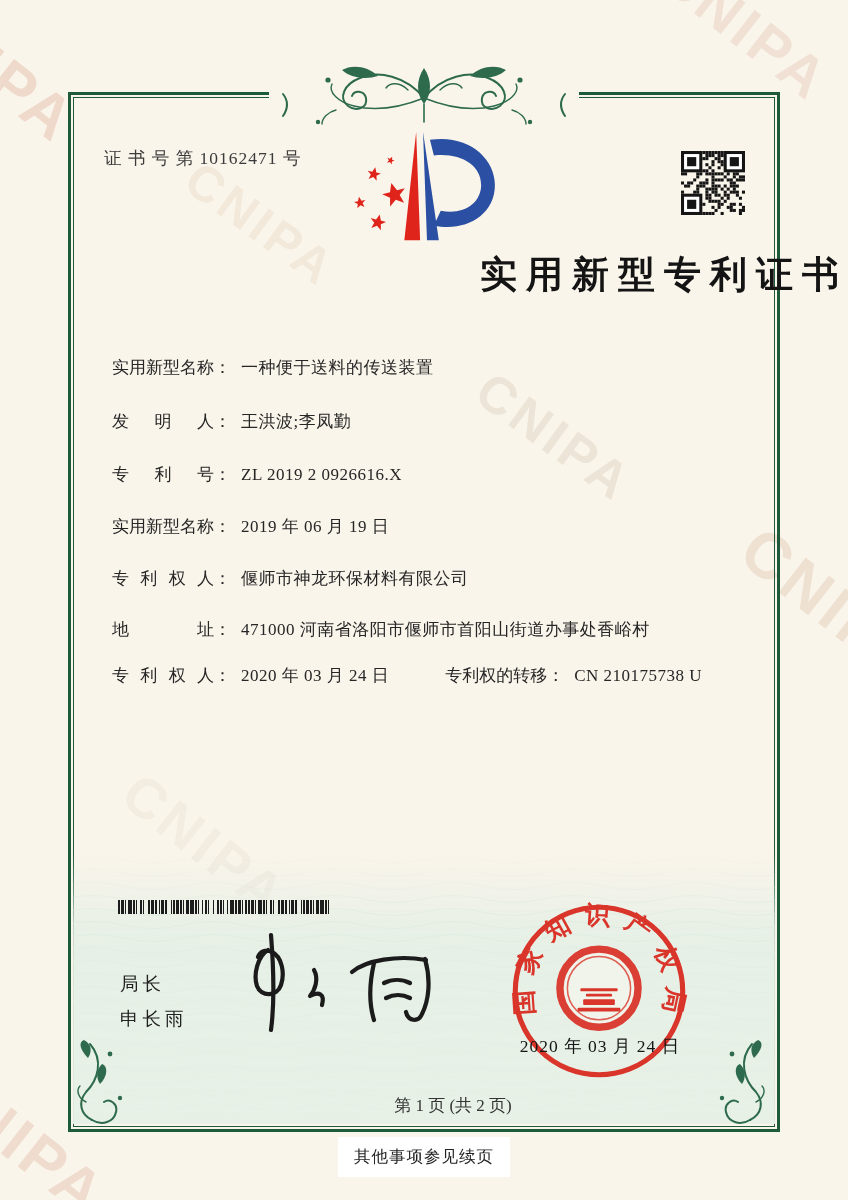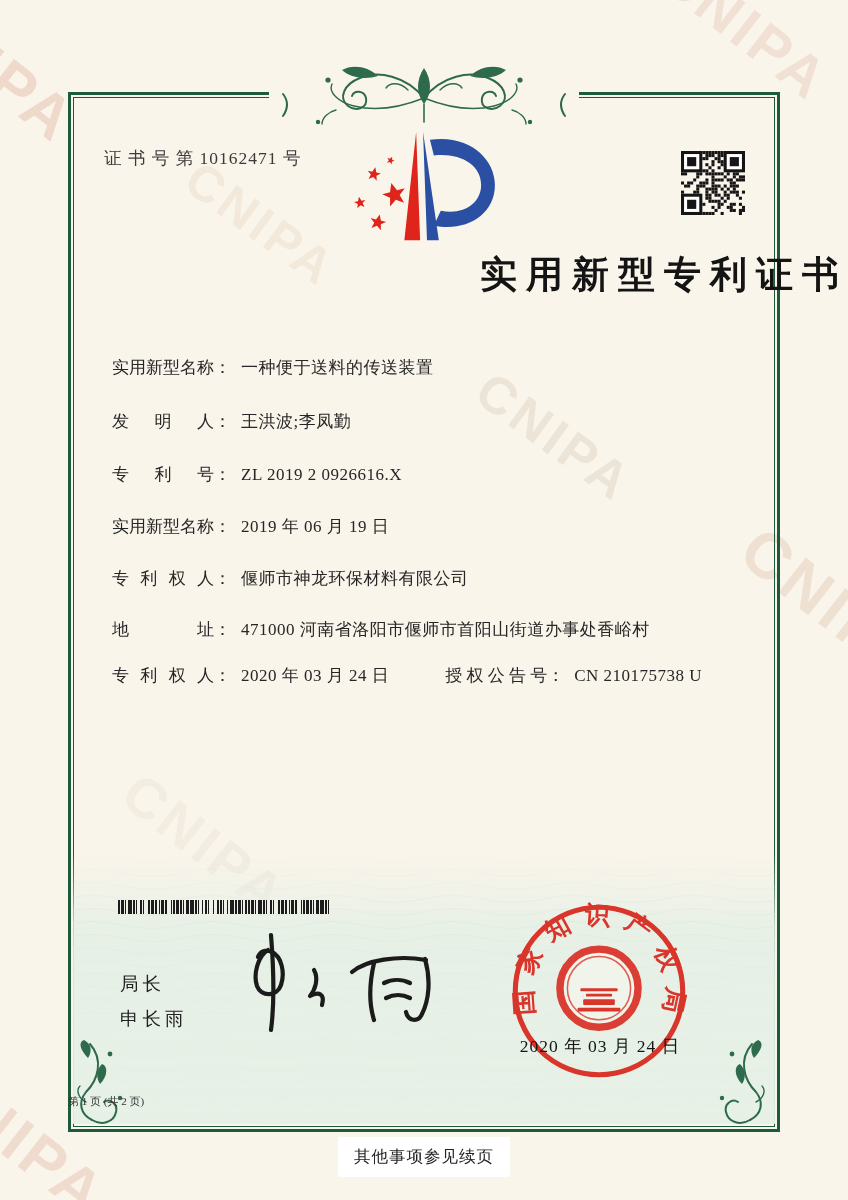--- a/index.html
+++ b/index.html
@@ -57,22 +57,22 @@
     font-size:16.5px; line-height:27px; color:#262626; text-align:justify;}
   .paras p{ margin:0; text-indent:2em; }
   
   .barcode{ position:absolute; left:118px; top:900px; z-index:4; }
   .signer-title{ position:absolute; left:120px; top:971px; font-size:18.5px; letter-spacing:4px; color:#222; z-index:4;}
   .signer-name{ position:absolute; left:120px; top:1006px; font-size:18.5px; letter-spacing:4px; color:#222; z-index:4;}
   .signature{ position:absolute; left:228px; top:930px; z-index:4; }
   .seal{ position:absolute; left:506px; top:898px; z-index:5; opacity:.94;}
   .seal-date{ position:absolute; left:500px; top:1034px; width:200px; text-align:center;
     font-size:17.5px; letter-spacing:1px; color:#151515; z-index:6;}
-  .page-info{ position:absolute; left:68px; top:1094px; width:706px; text-align:left;
-    font-size:11px; color:#333; z-index:4;}
+  .page-info{ position:absolute; left:68px; top:1094px; width:706px; text-align:center;
+    font-size:17px; color:#333; z-index:4;padding-left:32px;}
   .note-box{ position:absolute; left:50%; top:1137px; transform:translateX(-50%);
     background:#ffffff; padding:9px 16px; font-size:16.5px; color:#222; z-index:4;
     letter-spacing:1px; white-space:nowrap;}
   svg{ display:block; }
 </style>
 </head>
 <body>
 
 <div id="page">
 
@@ -347,21 +347,21 @@
   <div class="row" style="top:515px;">
     <span class="flabel">实用新型名称</span><span class="colon">：</span><span class="fval">2019 年 06 月 19 日</span>
   </div>
   <div class="row" style="top:567px;">
     <span class="flabel">专利权人</span><span class="colon">：</span><span class="fval">偃师市神龙环保材料有限公司</span>
   </div>
   <div class="row" style="top:618px;">
     <span class="flabel">地址</span><span class="colon">：</span><span class="fval">471000 河南省洛阳市偃师市首阳山街道办事处香峪村</span>
   </div>
   <div class="row" style="top:664px;">
-    <span class="flabel">专利权人</span><span class="colon">：</span><span class="fval">2020 年 03 月 24 日</span><span class="flabel pair2">授权公告号</span><span class="colon">：</span><span class="fval">CN 210175738 U</span>
+    <span class="flabel">专利权人</span><span class="colon">：</span><span class="fval">2020 年 03 月 24 日</span><span class="flabel pair2">专利权的转移</span><span class="colon">：</span><span class="fval">CN 210175738 U</span>
   </div>
 
 
   <div class="barcode">
     <svg id="barcodeSvg" width="216" height="14">
         <rect x="0" y="0" width="2" height="14" fill="#1c1c1c"></rect>
         <rect x="3" y="0" width="3" height="14" fill="#1c1c1c"></rect>
         <rect x="7" y="0" width="1" height="14" fill="#1c1c1c"></rect>
         <rect x="10" y="0" width="4" height="14" fill="#1c1c1c"></rect>
         <rect x="15" y="0" width="2" height="14" fill="#1c1c1c"></rect>

